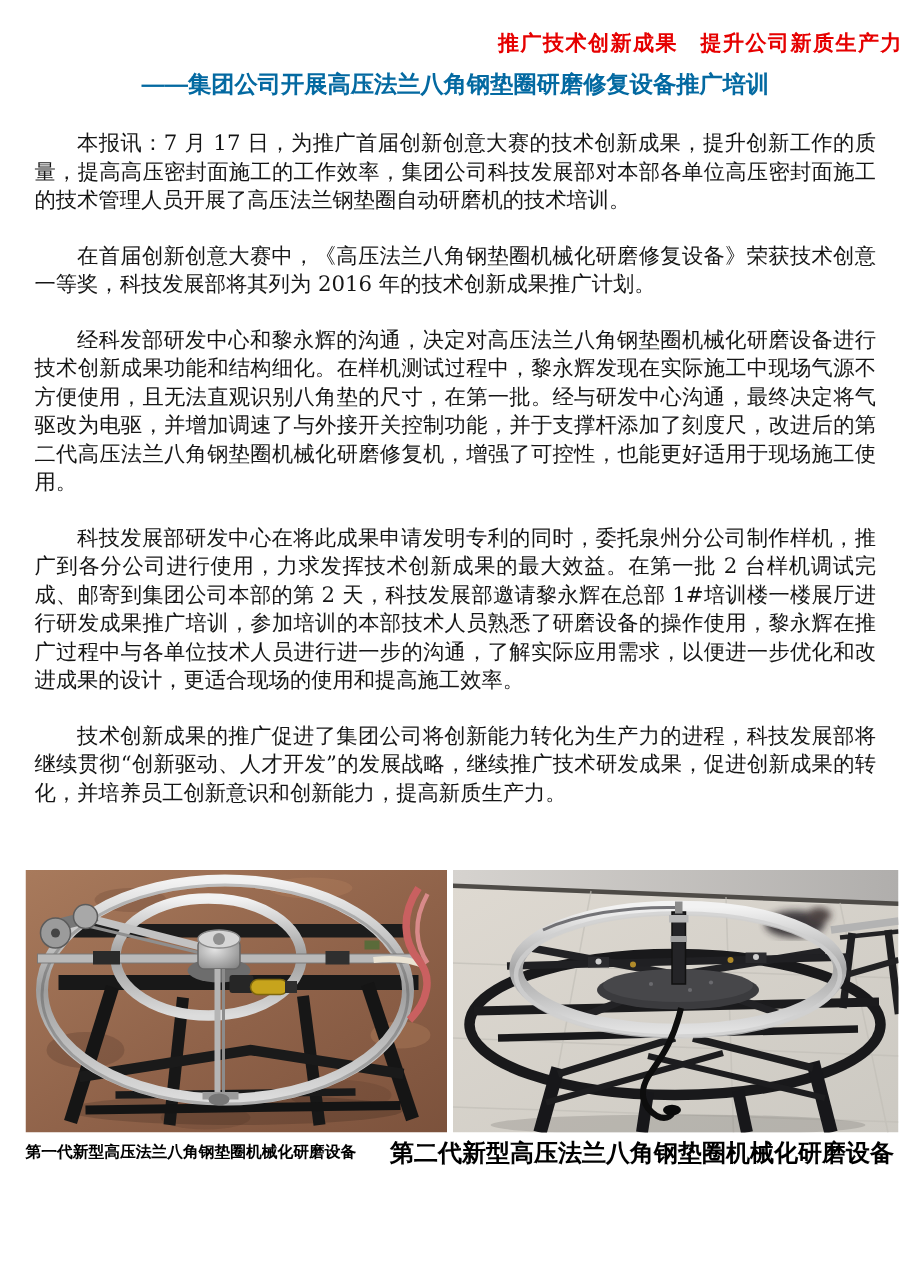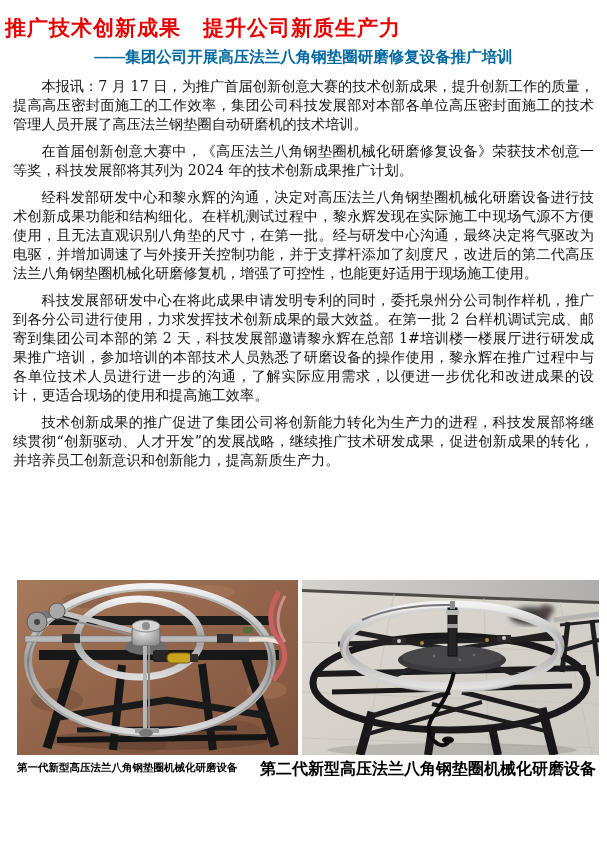--- a/index.html
+++ b/index.html
@@ -1,40 +1,40 @@
 <!DOCTYPE html>
 <html><head>
 <meta charset="utf-8">
 <style>
   html,body{margin:0;padding:0;background:#ffffff;}
   .page{
     position:relative;width:607px;height:844px;background:#ffffff;overflow:hidden;
     font-family:"DejaVu Serif", serif;color:#111;
   }
   .title{
-    padding-top:15px;margin:0 5px;text-align:left;
+    padding-top:15px;margin:0 5px;text-align:right;
     font-family:"Liberation Sans", sans-serif;font-weight:bold;
-    font-size:21px;line-height:26px;color:#e60000;letter-spacing:1px;
+    font-size:14px;line-height:26px;color:#e60000;letter-spacing:1px;
   }
   .subtitle{
     margin:6px 5px 0;text-align:center;
     font-family:"Liberation Sans", sans-serif;font-weight:bold;
     font-size:15.5px;line-height:19px;color:#0369a1;
   }
   .byline{
     margin:25px 5px 0;
     font-family:"Liberation Sans", sans-serif;font-weight:bold;
     font-size:15.5px;line-height:19px;color:#000;
     text-decoration:underline;text-underline-offset:3px;
   }
   .article{
     margin:3px 5px 0;height:506px;overflow:hidden;
     font-size:14.2px;line-height:19px;text-align:justify;color:#151515;
   }
-  .article p{margin:8px;text-indent:2em;}
+  .article p{margin:18px;text-indent:2em;}
   .figures{
     display:flex;align-items:flex-start;gap:4px;
     margin-top:5px;padding-left:17px;
   }
   figure{margin:0;padding:0;}
   .photo{display:block;}
   .cap{
     font-family:"Liberation Sans", sans-serif;font-weight:bold;color:#000;
     white-space:nowrap;
   }
@@ -44,21 +44,21 @@
 </head>
 <body>
 
 <div class="page">
 
   <div class="title">推广技术创新成果　提升公司新质生产力</div>
   <div class="subtitle">——集团公司开展高压法兰八角钢垫圈研磨修复设备推广培训</div>
 
   <div class="article">
     <p>本报讯：7 月 17 日，为推广首届创新创意大赛的技术创新成果，提升创新工作的质量，提高高压密封面施工的工作效率，集团公司科技发展部对本部各单位高压密封面施工的技术管理人员开展了高压法兰钢垫圈自动研磨机的技术培训。</p>
-    <p>在首届创新创意大赛中，《高压法兰八角钢垫圈机械化研磨修复设备》荣获技术创意一等奖，科技发展部将其列为 2024 年的技术创新成果推广计划。</p>
+    <p>在首届创新创意大赛中，《高压法兰八角钢垫圈机械化研磨修复设备》荣获技术创意一等奖，科技发展部将其列为 2016 年的技术创新成果推广计划。</p>
     <p>经科发部研发中心和黎永辉的沟通，决定对高压法兰八角钢垫圈机械化研磨设备进行技术创新成果功能和结构细化。在样机测试过程中，黎永辉发现在实际施工中现场气源不方便使用，且无法直观识别八角垫的尺寸，在第一批。经与研发中心沟通，最终决定将气驱改为电驱，并增加调速了与外接开关控制功能，并于支撑杆添加了刻度尺，改进后的第二代高压法兰八角钢垫圈机械化研磨修复机，增强了可控性，也能更好适用于现场施工使用。</p>
     <p>科技发展部研发中心在将此成果申请发明专利的同时，委托泉州分公司制作样机，推广到各分公司进行使用，力求发挥技术创新成果的最大效益。在第一批 2 台样机调试完成、邮寄到集团公司本部的第 2 天，科技发展部邀请黎永辉在总部 1#培训楼一楼展厅进行研发成果推广培训，参加培训的本部技术人员熟悉了研磨设备的操作使用，黎永辉在推广过程中与各单位技术人员进行进一步的沟通，了解实际应用需求，以便进一步优化和改进成果的设计，更适合现场的使用和提高施工效率。</p>
     <p>技术创新成果的推广促进了集团公司将创新能力转化为生产力的进程，科技发展部将继续贯彻“创新驱动、人才开发”的发展战略，继续推广技术研发成果，促进创新成果的转化，并培养员工创新意识和创新能力，提高新质生产力。</p>
   </div>
 
   <div class="figures">
 
     <figure>
       <svg class="photo" width="281" height="175" viewBox="0 0 281 175">
         <defs>

